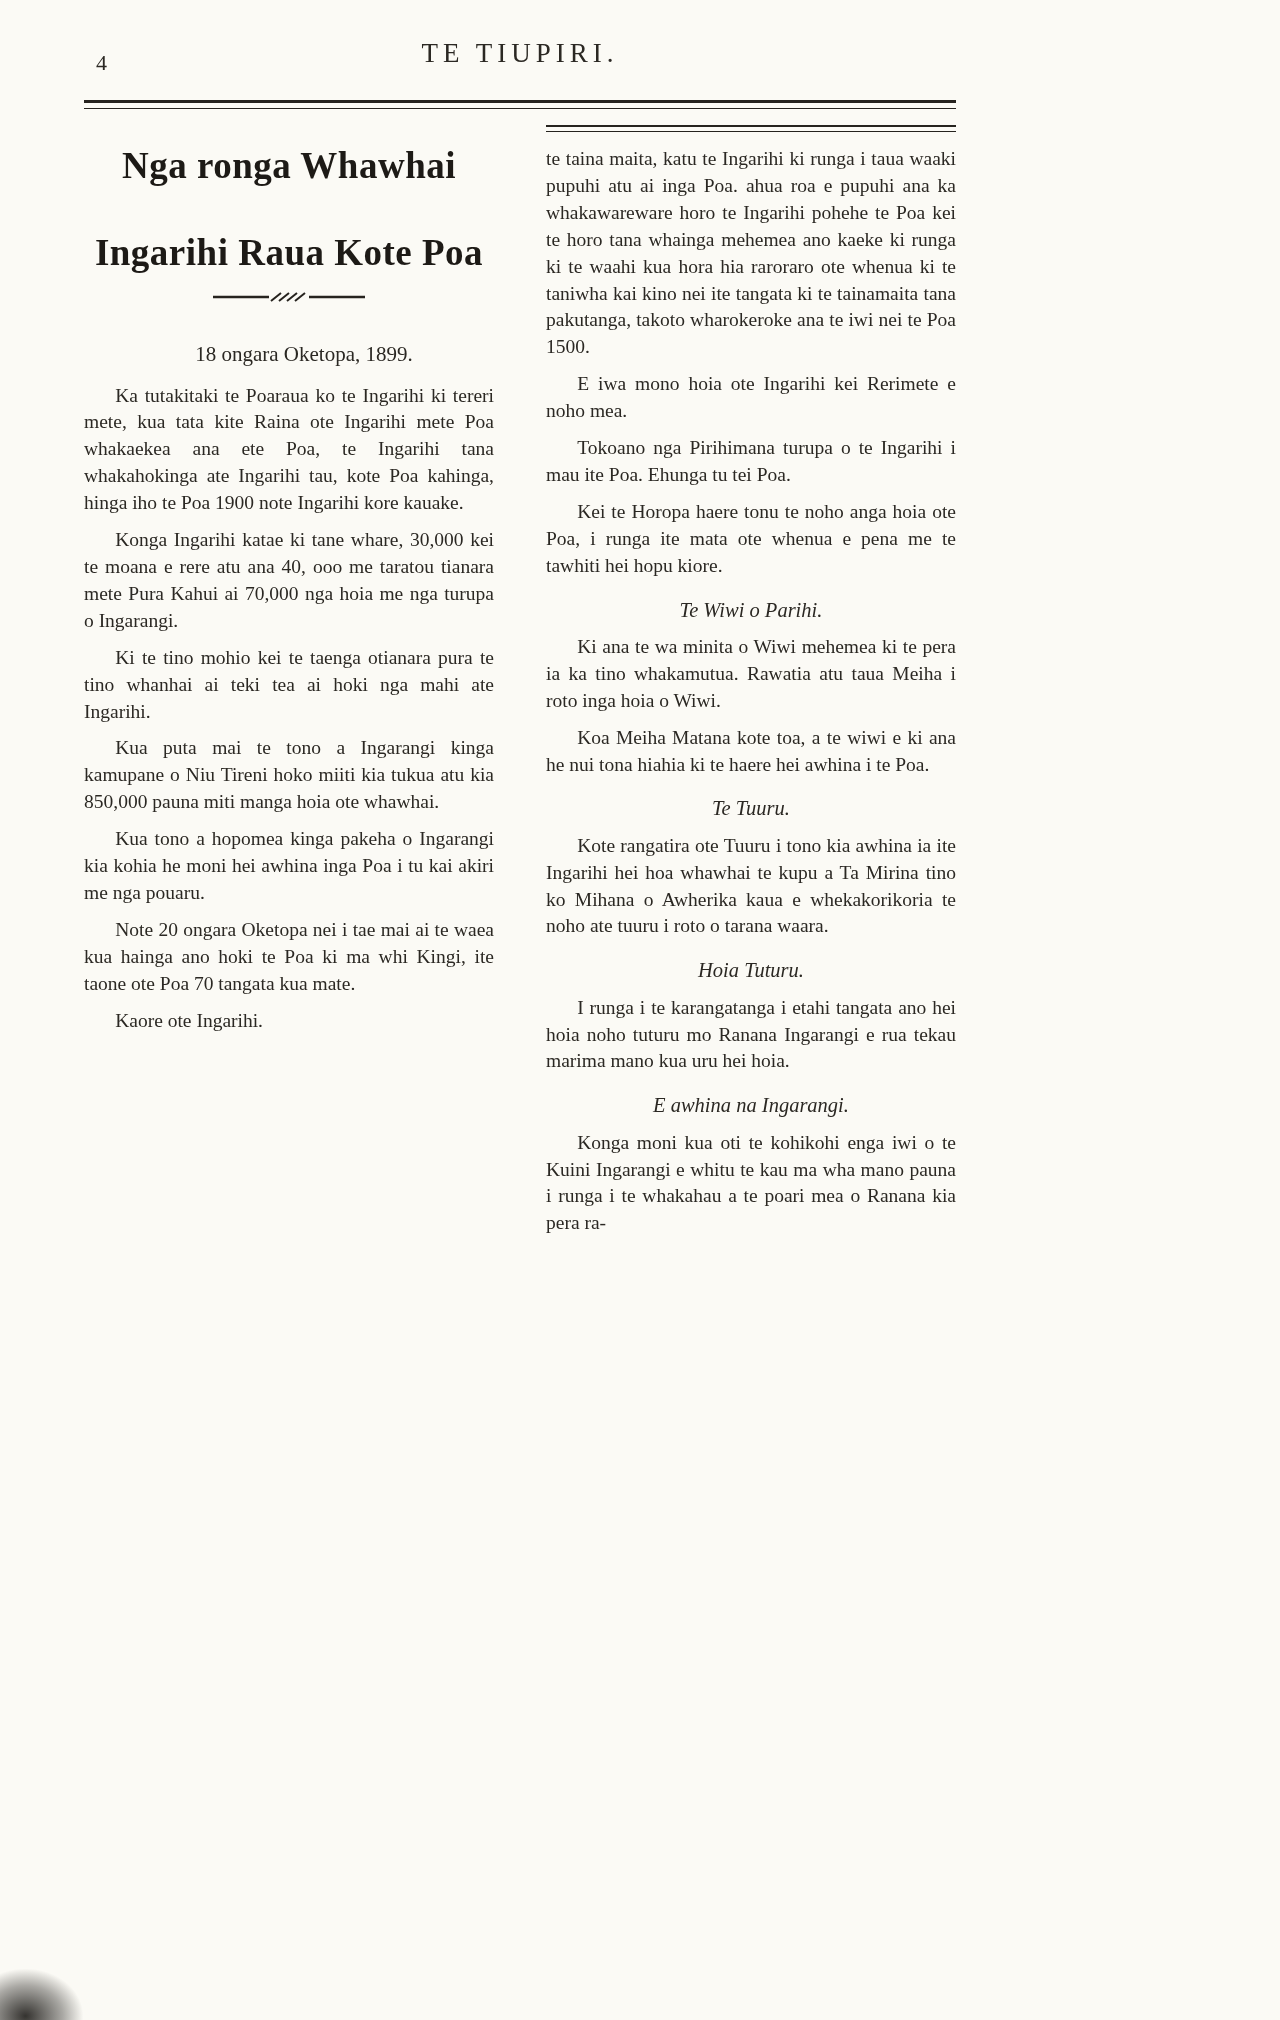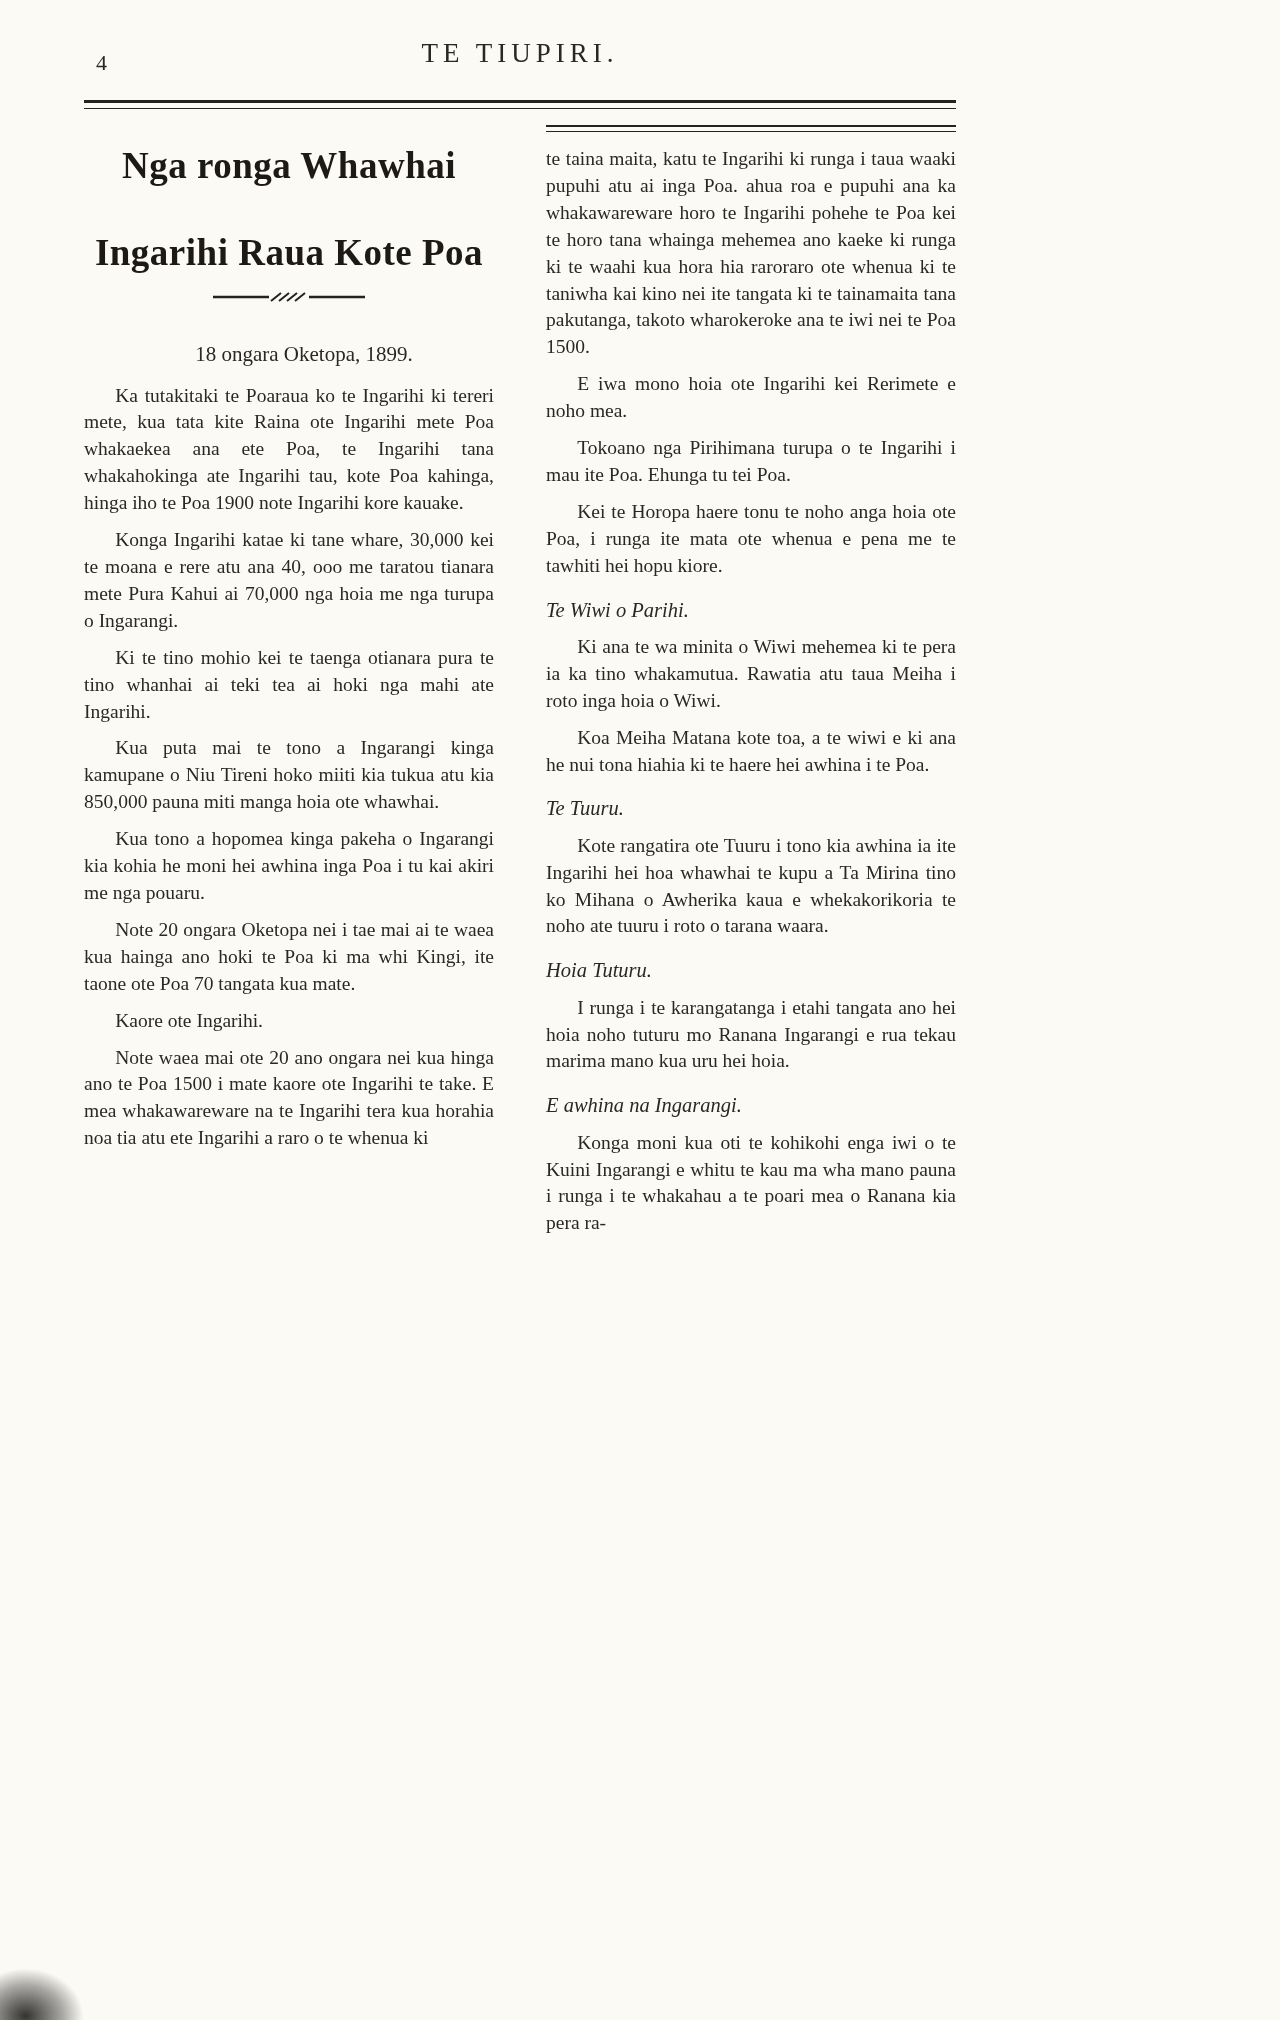--- a/index.html
+++ b/index.html
@@ -69,21 +69,21 @@
     margin:0 0 14px 30px;
   }
   .col p {
     margin:0 0 10px 0;
     text-indent:1.6em;
   }
   .col p.noindent { text-indent:0; }
   .subhead {
     font-style:italic;
     font-weight:normal;
-    text-align:left;
+    text-align:center;
     font-size:20.5px;
     margin:16px 0 10px 0;
   }
   .smudge {
     position:absolute; left:-6px; bottom:-12px;
     width:90px; height:64px;
     background:radial-gradient(ellipse at 35% 75%, rgba(18,16,13,0.85) 0%, rgba(18,16,13,0.35) 45%, transparent 70%);
     pointer-events:none;
   }
 </style>
@@ -115,21 +115,20 @@
         </div>
         <div class="dateline">18 ongara Oketopa, 1899.</div>
 
         <p>Ka tutakitaki te Poaraua ko te Ingarihi ki tereri mete, kua tata kite Raina ote Ingarihi mete Poa whakaekea ana ete Poa, te Ingarihi tana whakahokinga ate Ingarihi tau, kote Poa kahinga, hinga iho te Poa 1900 note Ingarihi kore kauake.</p>
         <p>Konga Ingarihi katae ki tane whare, 30,000 kei te moana e rere atu ana 40, ooo me taratou tianara mete Pura Kahui ai 70,000 nga hoia me nga turupa o Ingarangi.</p>
         <p>Ki te tino mohio kei te taenga otianara pura te tino whanhai ai teki tea ai hoki nga mahi ate Ingarihi.</p>
         <p>Kua puta mai te tono a Ingarangi kinga kamupane o Niu Tireni hoko miiti kia tukua atu kia 850,000 pauna miti manga hoia ote whawhai.</p>
         <p>Kua tono a hopomea kinga pakeha o Ingarangi kia kohia he moni hei awhina inga Poa i tu kai akiri me nga pouaru.</p>
         <p>Note 20 ongara Oketopa nei i tae mai ai te waea kua hainga ano hoki te Poa ki ma whi Kingi, ite taone ote Poa 70 ta­ngata kua mate.</p>
         <p>Kaore ote Ingarihi.</p>
-        <p>Note waea mai ote 20 ano ongara nei kua hinga ano te Poa 1500 i mate kaore ote Ingarihi te take.  E mea whakawareware na te Ingarihi tera kua horahia noa tia atu ete Ingarihi a raro o te whenua ki</p>
       </div>
 
       <div class="col">
         <div class="rule-double small"></div>
 
         <p class="noindent">te taina maita, katu te Ingarihi ki runga i taua waaki pupuhi atu ai inga Poa. ahua roa e pupuhi ana ka whakawareware horo te Ingarihi pohehe te Poa kei te horo tana whainga mehemea ano kaeke ki runga ki te waahi kua hora hia raroraro ote whenua ki te taniwha kai kino nei ite tangata ki te tainamaita tana pakutanga, takoto wharokeroke ana te iwi nei te Poa 1500.</p>
         <p>E iwa mono hoia ote Ingarihi kei Rerimete e noho mea.</p>
         <p>Tokoano nga Pirihimana turupa o te Ingarihi i mau ite Poa.  Ehunga tu tei Poa.</p>
         <p>Kei te Horopa haere tonu te noho anga hoia ote Poa, i runga ite mata ote whenua e pena me te tawhiti hei hopu kiore.</p>
 

